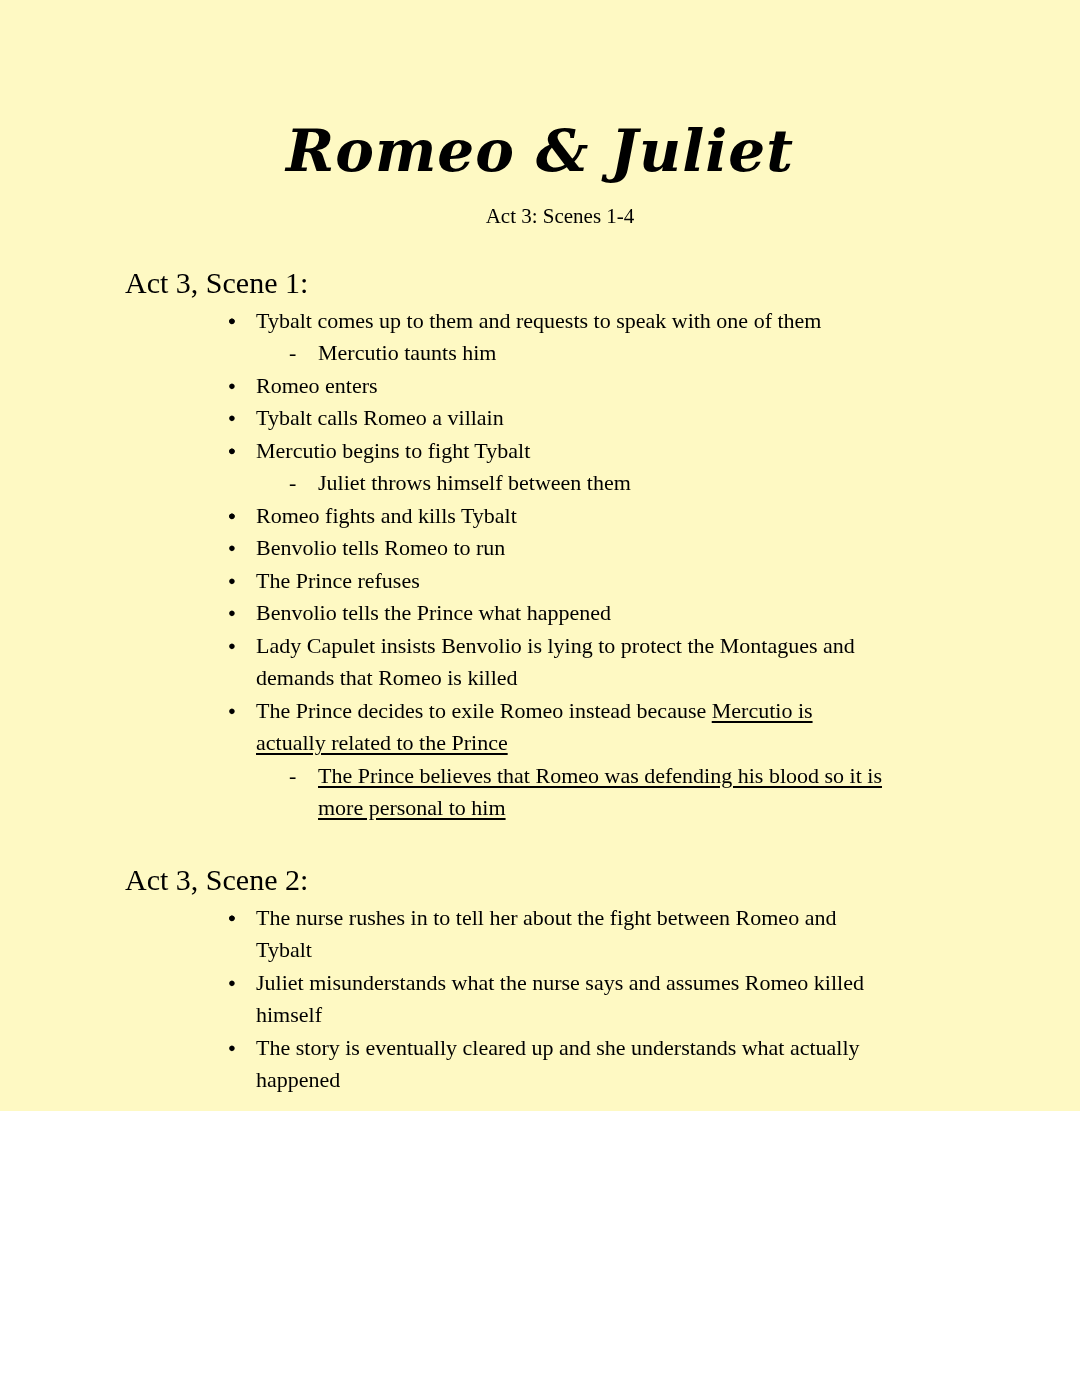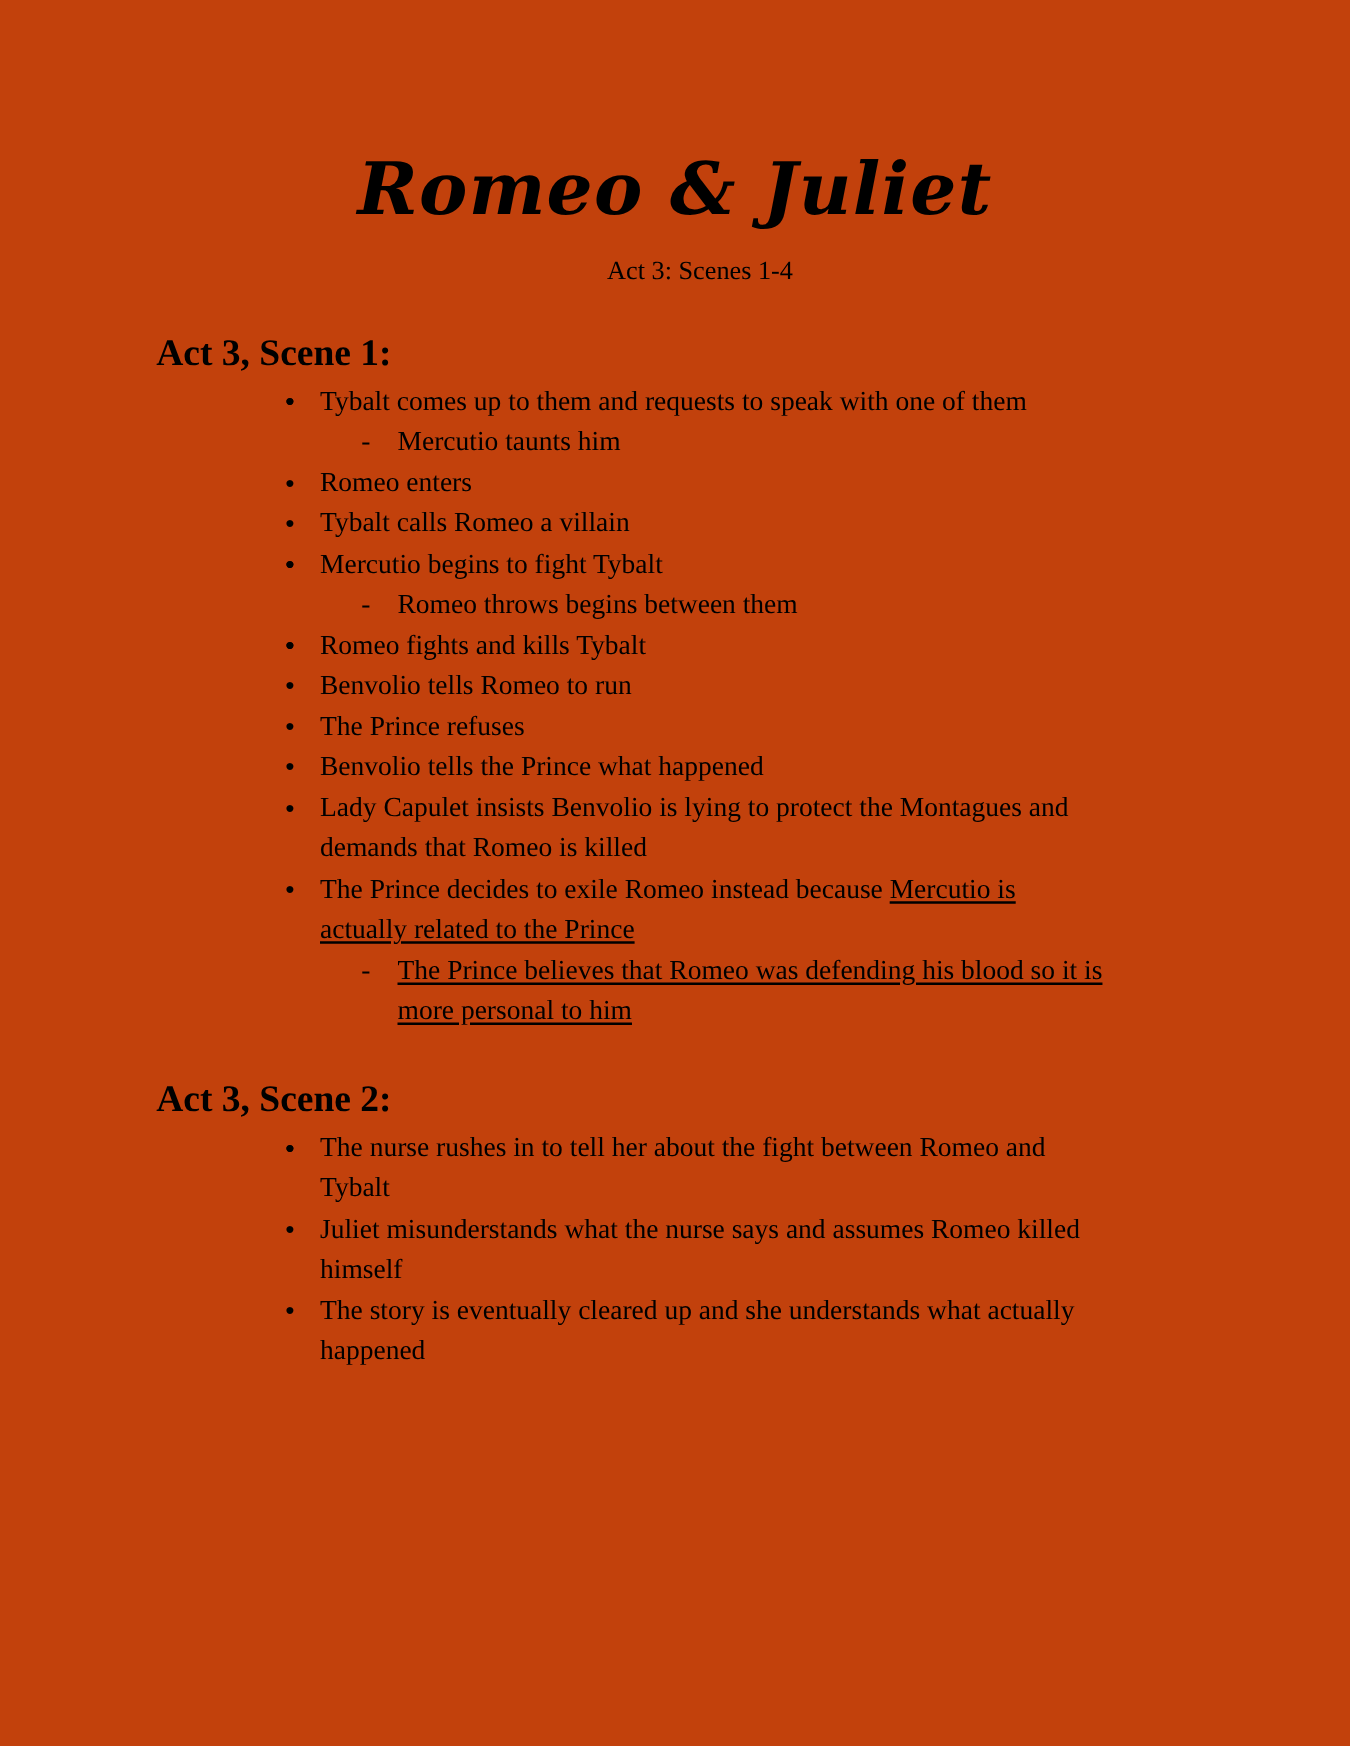--- a/index.html
+++ b/index.html
@@ -1,20 +1,20 @@
 <!DOCTYPE html>
 <html><head>
 <meta charset="utf-8">
 <style>
   html, body { margin: 0; padding: 0; background: #ffffff; }
   .page {
     position: relative;
     width: 1080px;
-    height: 1397px;
-    background: #c2410c;
+    height: 1111px;
+    background: #fef9c3;
     color: #000000;
     font-family: "Liberation Serif", serif;
     overflow: hidden;
   }
   .title {
     padding-top: 118px;
     text-align: center;
     font-family: "DejaVu Serif", serif;
     font-style: italic;
     font-weight: bold;
@@ -24,21 +24,21 @@
   }
   .subtitle {
     margin-top: 20px;
     text-align: center;
     font-size: 21px;
     line-height: 1.1;
     padding-left: 40px;
   }
   h2.heading {
     margin: 38px 0 6px 125px;
-    font-weight: bold;
+    font-weight: normal;
     font-size: 30px;
     line-height: 1.1;
   }
   ul.notes {
     list-style: none;
     margin: 0;
     padding: 0;
   }
   ul.notes li {
     position: relative;
@@ -67,21 +67,21 @@
       <section>
         <h2 class="heading">Act 3, Scene 1:</h2>
         <ul class="notes">
           <li class="l1"><span class="marker">●</span></li>
           <li class="l1"><span class="marker">●</span><span><span>Tybalt comes up to them and requests to speak with one of them</span></span></li>
           <li class="l2"><span class="marker">-</span><span><span>Mercutio taunts him</span></span></li>
           <li class="l1"><span class="marker">●</span><span><span>Romeo enters</span></span></li>
           <li class="l1"><span class="marker">●</span><span><span>Tybalt calls Romeo a villain</span></span></li>
           <li class="l1"><span class="marker">●</span></li>
           <li class="l1"><span class="marker">●</span><span><span>Mercutio begins to fight Tybalt</span></span></li>
-          <li class="l2"><span class="marker">-</span><span><span>Romeo throws begins between them</span></span></li>
+          <li class="l2"><span class="marker">-</span><span><span>Juliet throws himself between them</span></span></li>
           <li class="l1"><span class="marker">●</span></li>
           <li class="l1"><span class="marker">●</span><span><span>Romeo fights and kills Tybalt</span></span></li>
           <li class="l1"><span class="marker">●</span><span><span>Benvolio tells Romeo to run</span></span></li>
           <li class="l1"><span class="marker">●</span><span><span>The Prince refuses</span></span></li>
           <li class="l1"><span class="marker">●</span><span><span>Benvolio tells the Prince what happened</span></span></li>
           <li class="l1"><span class="marker">●</span><span><span>Lady Capulet insists Benvolio is lying to protect the Montagues and
 demands that Romeo is killed</span></span></li>
           <li class="l1"><span class="marker">●</span><span><span>The Prince decides to exile Romeo instead because </span><span class="u">Mercutio is
 actually related to the Prince</span></span></li>
           <li class="l2"><span class="marker">-</span><span><span class="u">The Prince believes that Romeo was defending his blood so it is

